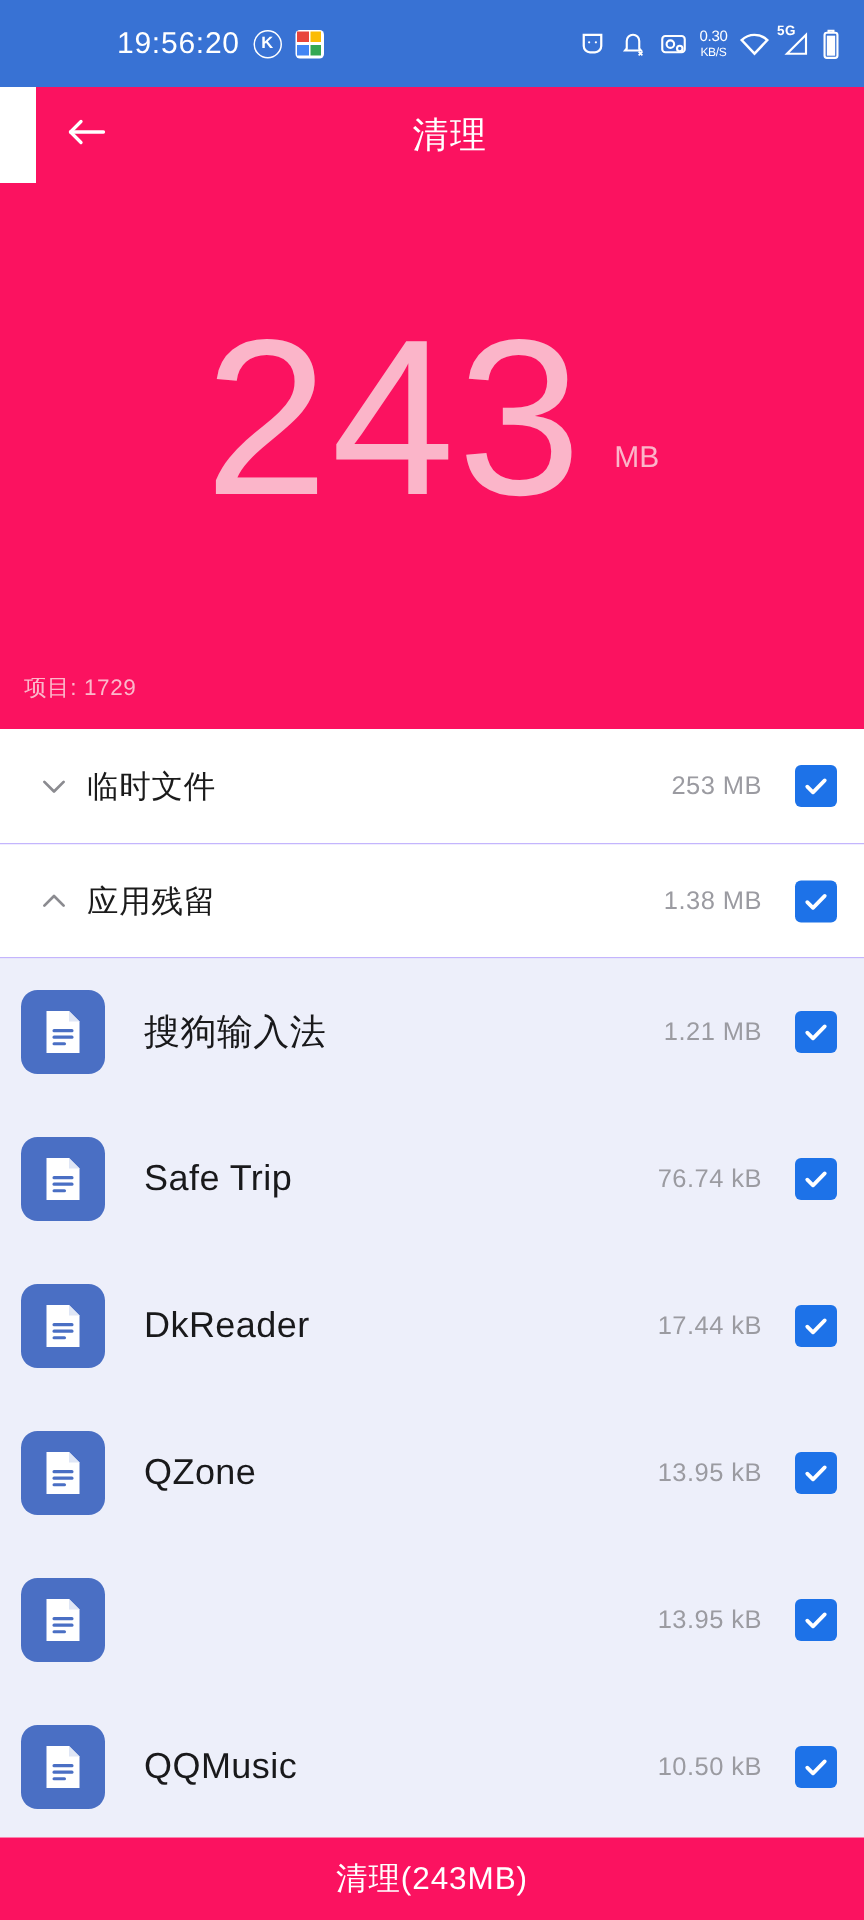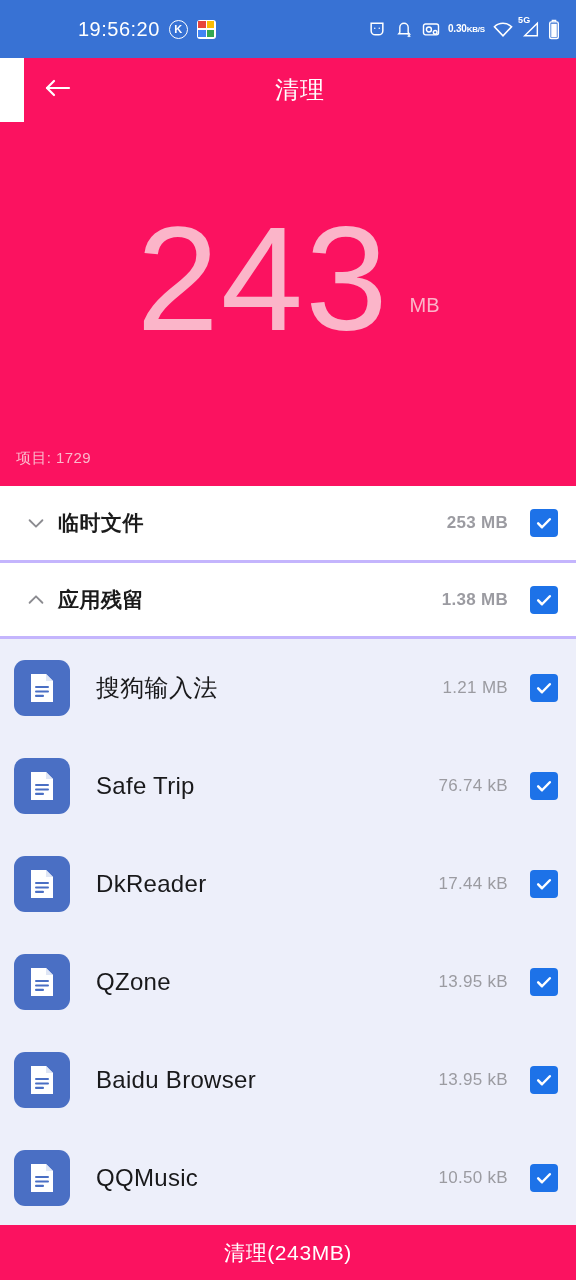--- a/index.html
+++ b/index.html
@@ -25,22 +25,22 @@
     width:19px;height:19px;border:1.6px solid #ffffff;border-radius:50%;
     display:inline-flex;align-items:center;justify-content:center;
     font-size:11px;line-height:1;font-weight:700;
   }
   .grid4{
     width:19px;height:19px;border-radius:3px;overflow:hidden;
     display:grid;grid-template-columns:1fr 1fr;grid-template-rows:1fr 1fr;gap:1.5px;
     background:#ffffff;padding:1.5px;
   }
   .grid4 i{display:block;}
-  .netspd{ display:flex;flex-direction:row;align-items:center;line-height:1;
-           font-size:10px;font-weight:700;letter-spacing:-.2px;}
+  .netspd{ display:flex;flex-direction:column;align-items:center;line-height:1;
+           font-size:10px;font-weight:400;letter-spacing:-.2px;}
   .netspd .u{ font-size:8px; margin-top:1px;}
   .sigwrap{ position:relative; display:inline-flex; align-items:flex-end;}
   .sigwrap .g5{ position:absolute; top:-5px; left:-3px; font-size:9px; font-weight:700;}
 
   
   .header{
     flex:0 0 64px; background:#FB1260; position:relative;
     display:flex; align-items:center; justify-content:center;margin-left:24px;
   }
   .back{ position:absolute; left:14px; top:50%; transform:translateY(-50%);
@@ -55,21 +55,21 @@
   }
   .bignum{ color:#FBB5C9; font-size:148px; line-height:.82; font-weight:300; letter-spacing:2px;}
   .unit{ color:#FBB5C9; font-size:20px; font-weight:400; margin-left:10px; margin-bottom:22px;}
   .hero-items{
     position:absolute; left:16px; bottom:18px; color:#FBB9CB; font-size:15px; letter-spacing:.4px;
   }
 
   
   .catrow{
     height:77px; background:#ffffff; display:flex; align-items:center;
-    padding:0 18px 0 14px; border-bottom:3px solid #c4b5fd; cursor:pointer;font-weight:bold;
+    padding:0 18px 0 14px; border-bottom:1px solid #c4b5fd; cursor:pointer;
   }
   .chev{ width:44px; display:flex; align-items:center; justify-content:center; }
   .cat-label{ font-size:21px; color:#1b1b1b; letter-spacing:.5px; }
   .grow{ flex:1; }
   .size{ font-size:17px; color:#9b9ba1; margin-right:22px; letter-spacing:.3px; }
   .cbox{
     width:28px;height:28px;border-radius:4px;background:#1D72E8;
     display:flex;align-items:center;justify-content:center;flex:0 0 28px;cursor:pointer;
   }
 
@@ -290,21 +290,20 @@
   <div class="approw">
     <span class="appicon">
       <svg width="30" height="32" viewBox="0 0 30 32" fill="none">
         <path d="M4 2h15l7 7v21H4z" fill="#ffffff"></path>
         <path d="M19 2v7h7" fill="#dfe6f5"></path>
         <rect x="8" y="14" width="14" height="2.1" rx="1" fill="#4A6FC4"></rect>
         <rect x="8" y="18.4" width="14" height="2.1" rx="1" fill="#4A6FC4"></rect>
         <rect x="8" y="22.8" width="9" height="2.1" rx="1" fill="#4A6FC4"></rect>
       </svg>
     </span>
-    <span class="app-name">Baidu Browser</span>
     <span class="grow"></span>
     <span class="size">13.95 kB</span>
     <span class="cbox">
       <svg width="20" height="20" viewBox="0 0 24 24" fill="none" stroke="#fff" stroke-width="3" stroke-linecap="round" stroke-linejoin="round">
         <path d="M5 12.5l4.6 4.6L19 7.5"></path>
       </svg>
     </span>
   </div>
 
   <div class="approw">

